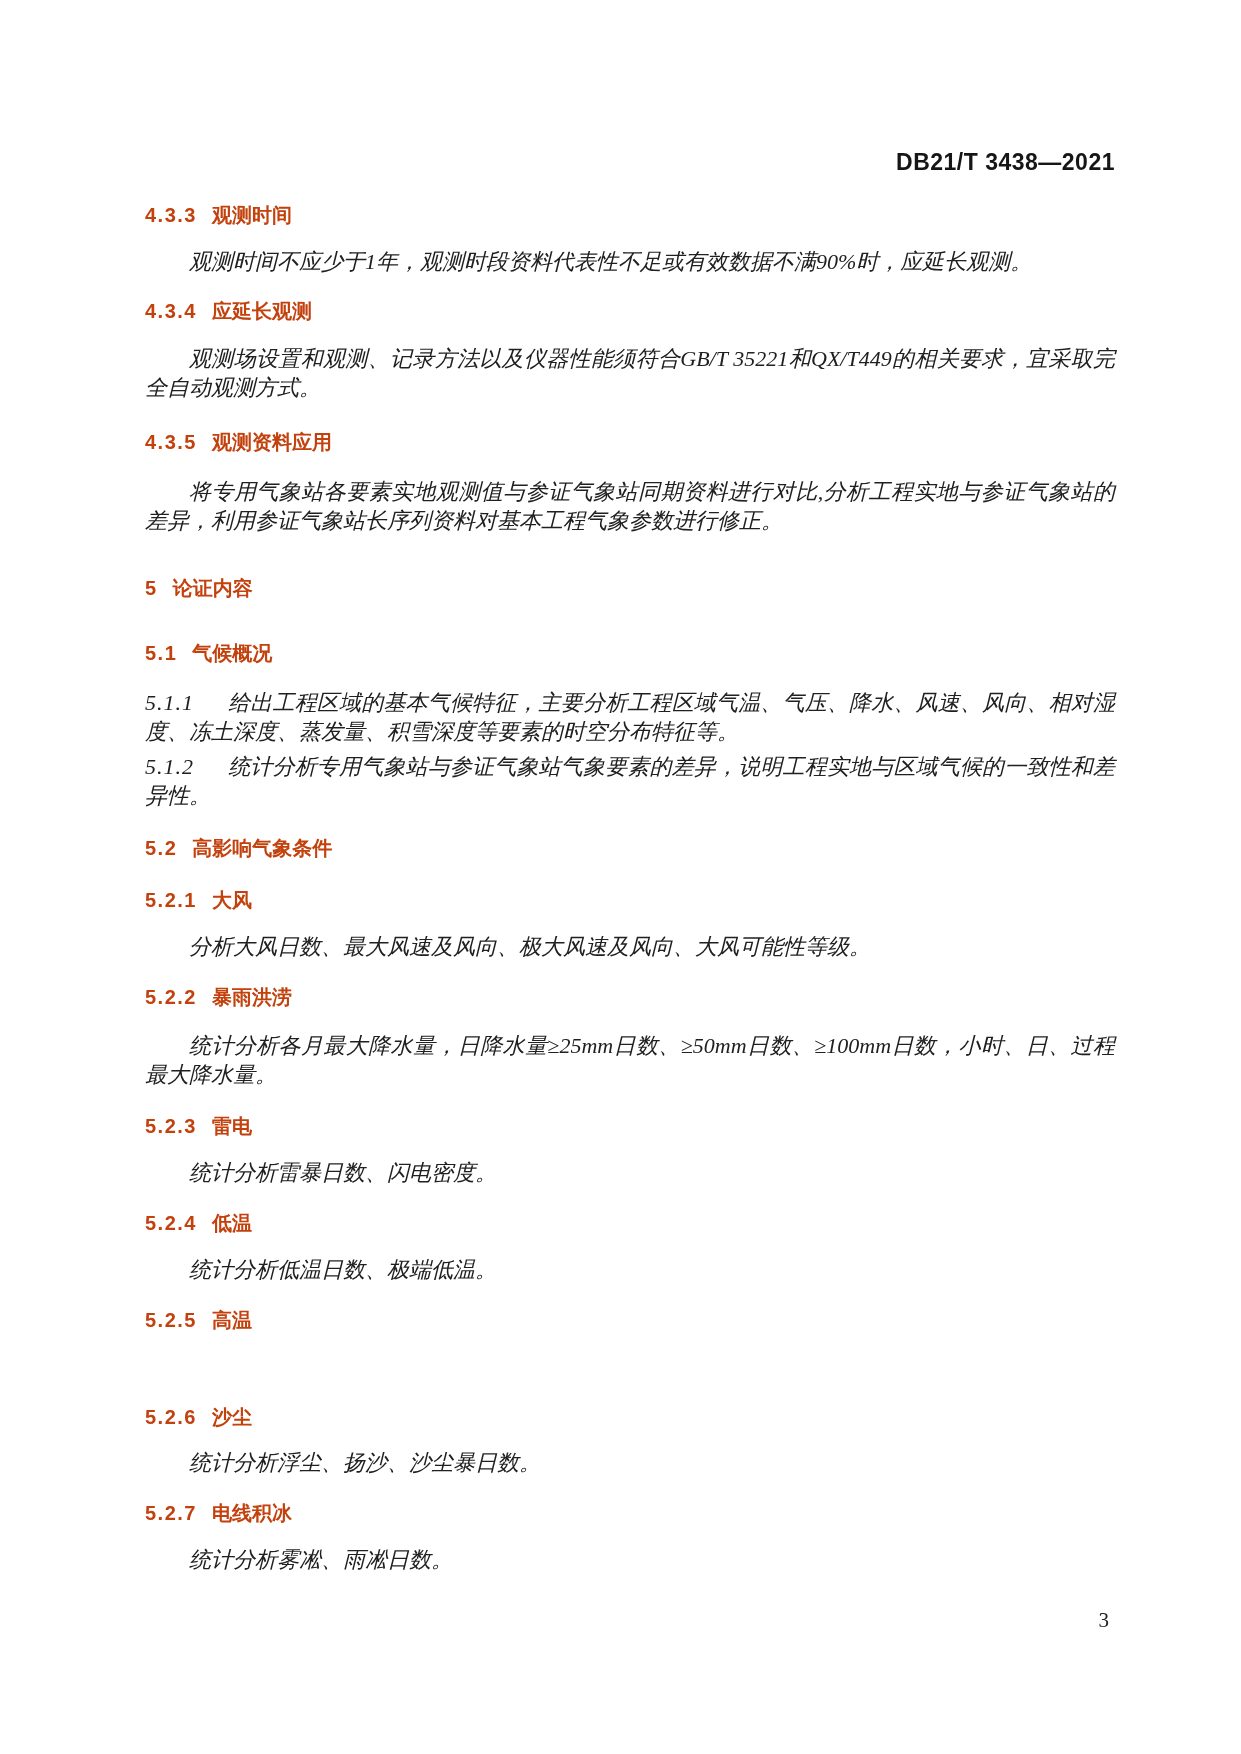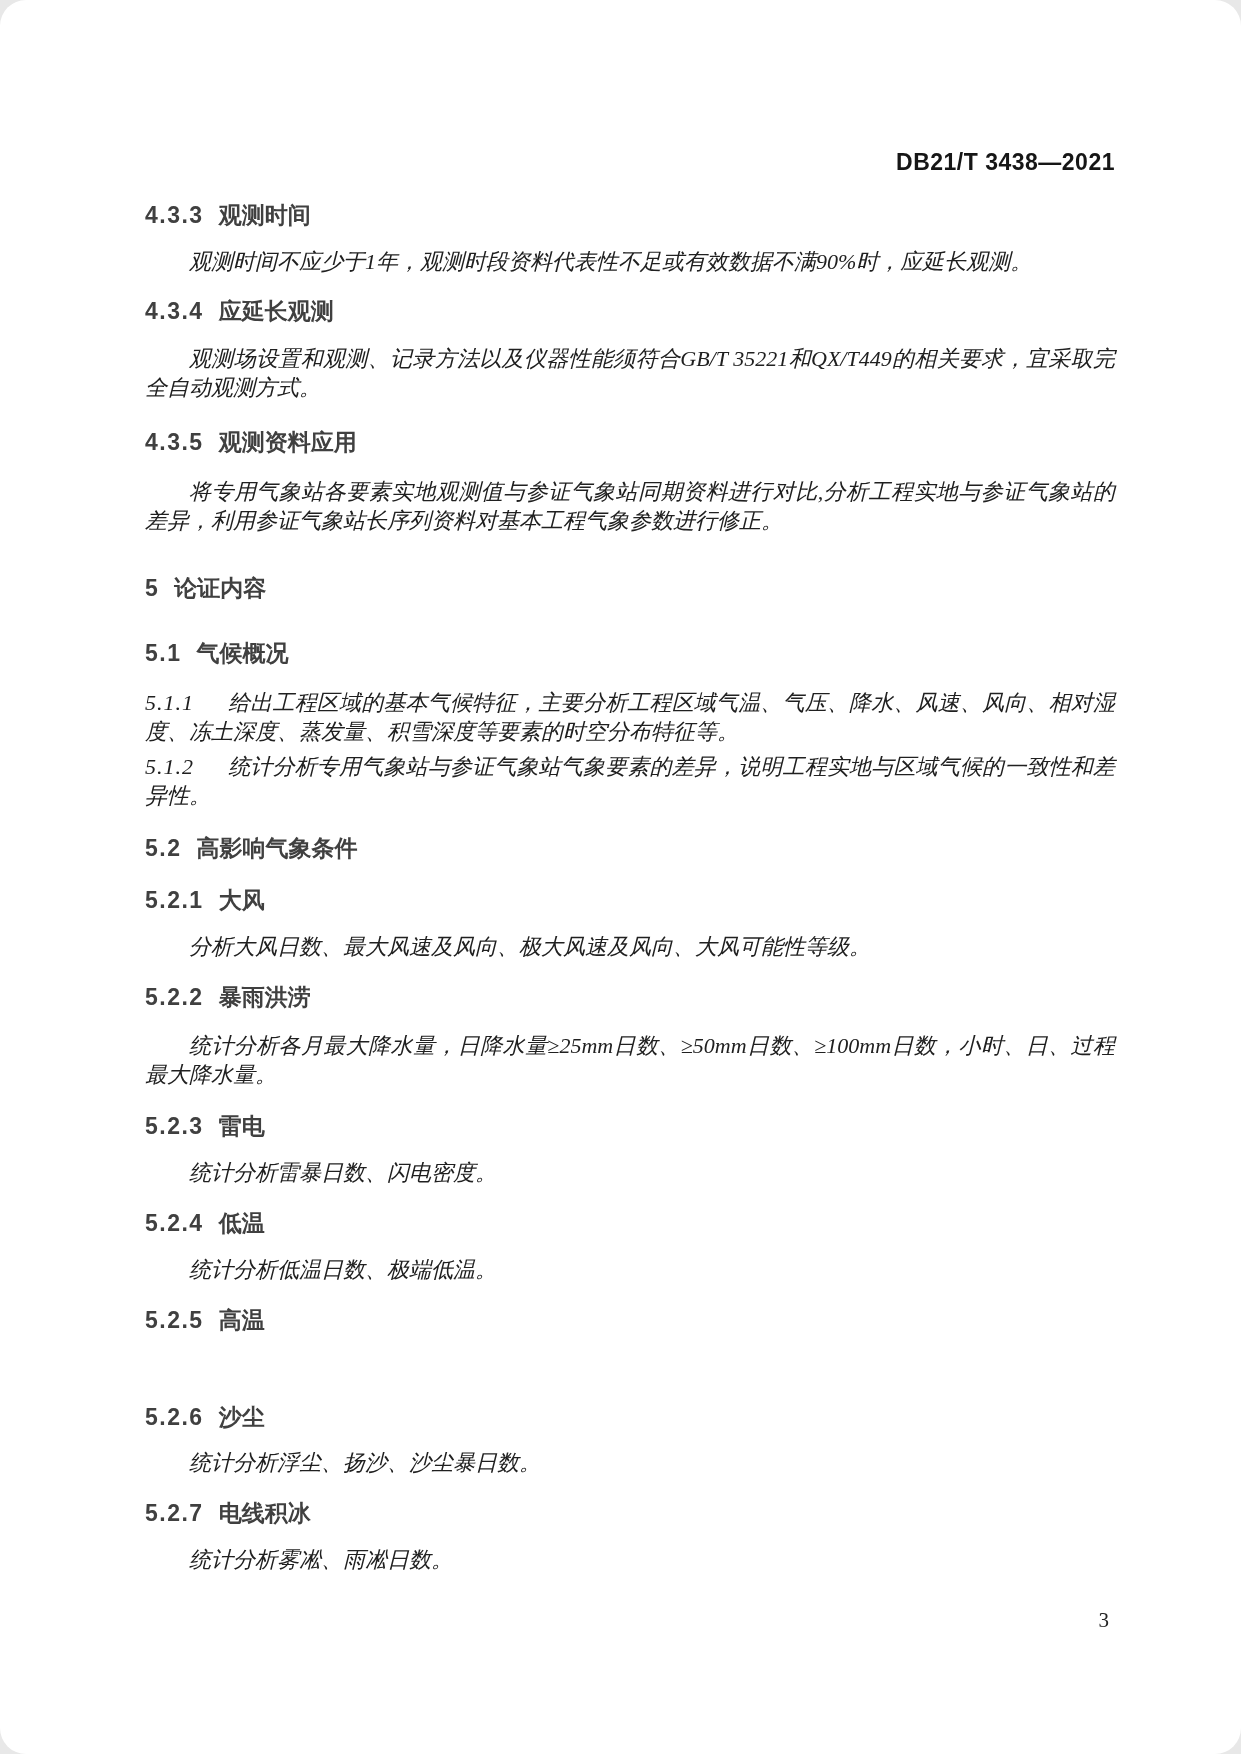--- a/index.html
+++ b/index.html
@@ -5,33 +5,32 @@
   * { margin:0; padding:0; box-sizing:border-box; }
   html,body { background:#e8e8e8; }
   .page {
     position:relative;
     width:1241px; height:1754px;
     margin:0 auto;
     background:#ffffff;
     overflow:hidden;
     color:#1e1e1e;
     font-family:"Liberation Serif","DejaVu Serif",serif;
-    border-radius:26px;
   }
   .block { position:absolute; left:145px; width:970px; }
   .doc-header {
     text-align:right;
     font-family:"Liberation Sans","DejaVu Sans",sans-serif;
     font-size:23px; font-weight:600; letter-spacing:0.5px;
     color:#161616;
   }
   .heading {
     font-family:"Liberation Sans","DejaVu Sans",sans-serif;
-    font-weight:700; font-size:23px; line-height:30px;
-    color:#404040;
+    font-weight:700; font-size:20px; line-height:30px;
+    color:#c2410c;
     white-space:nowrap;
   }
   .heading .num { letter-spacing:1.5px; margin-right:15px; }
   .para {
     font-size:22px; line-height:29px;
     text-align:justify;
     color:#202020;
     font-style:italic;
   }
   .para.indent { text-indent:44px; }

